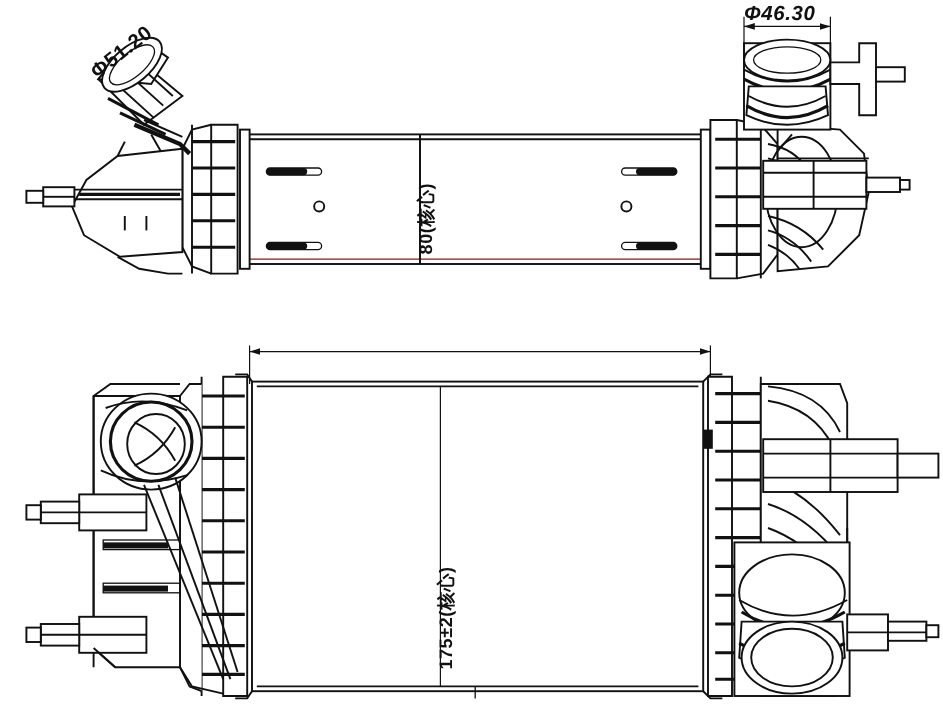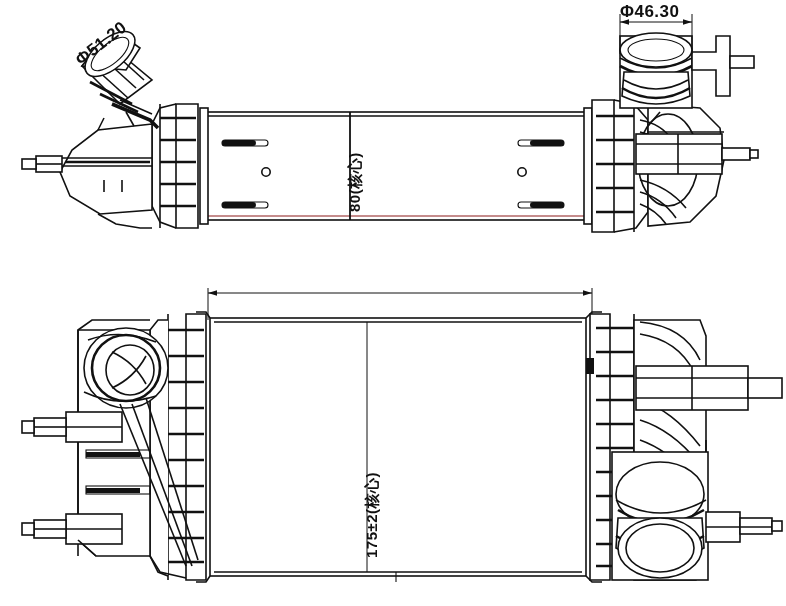--- a/index.html
+++ b/index.html
@@ -321,19 +321,19 @@
     <g>
       <line class="dim" x1="620" y1="14" x2="620" y2="54"></line>
       <line class="dim" x1="692" y1="14" x2="692" y2="54"></line>
       <line class="dim" x1="620" y1="22" x2="692" y2="22" marker-start="url(#ar-r)" marker-end="url(#ar-l)"></line>
     </g>
 
   </svg>
 
   <div class="dimlabel" style="left:78px; top:52px; font-size:17px; transform:rotate(-38deg); transform-origin:left center;">Φ51.20</div>
 
-  <div class="dimlabel" style="left:620px; top:2px; font-size:17px;">Φ46.30</div>
+  <div class="dimlabel" style="left:620px; top:2px; font-size:17px;font-style:italic;">Φ46.30</div>
 
   <div class="dimlabel" style="left:346px; top:212px; font-size:15px; transform:rotate(-90deg); transform-origin:left top;">80(核心)</div>
 
   <div class="dimlabel" style="left:363px; top:558px; font-size:15px; transform:rotate(-90deg); transform-origin:left top;">175±2(核心)</div>
 
 </div>
 
 </body></html>

